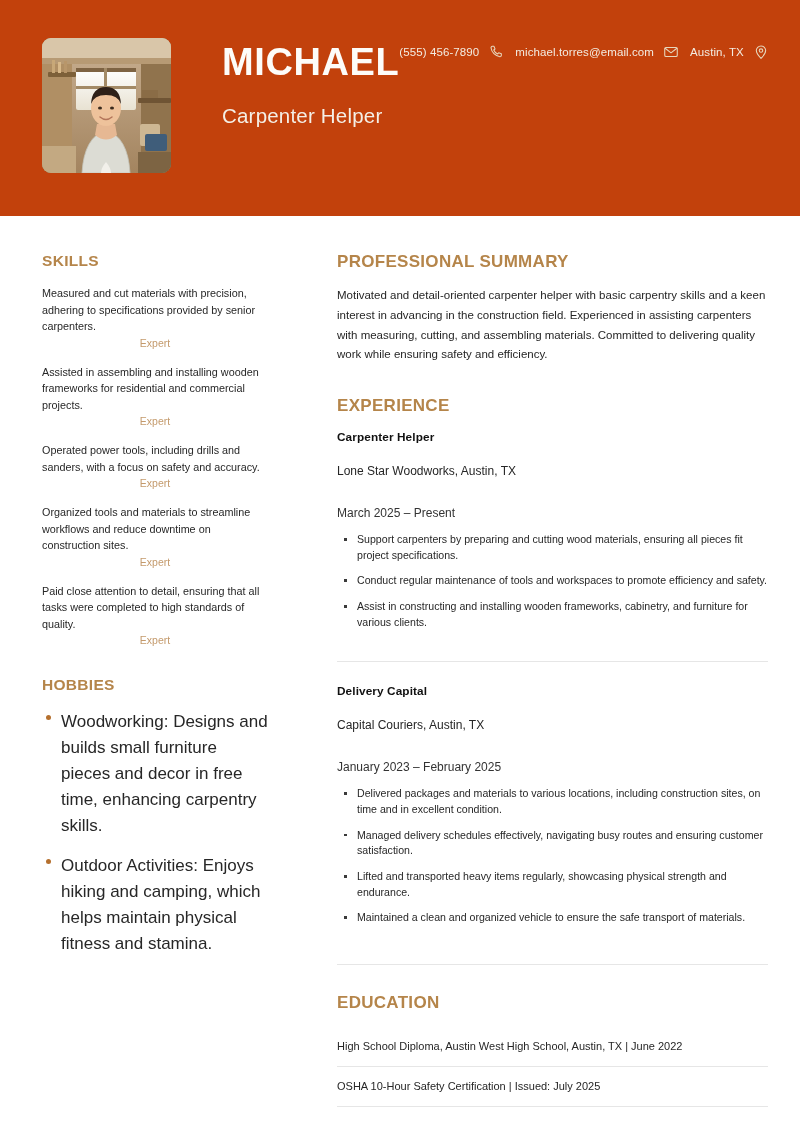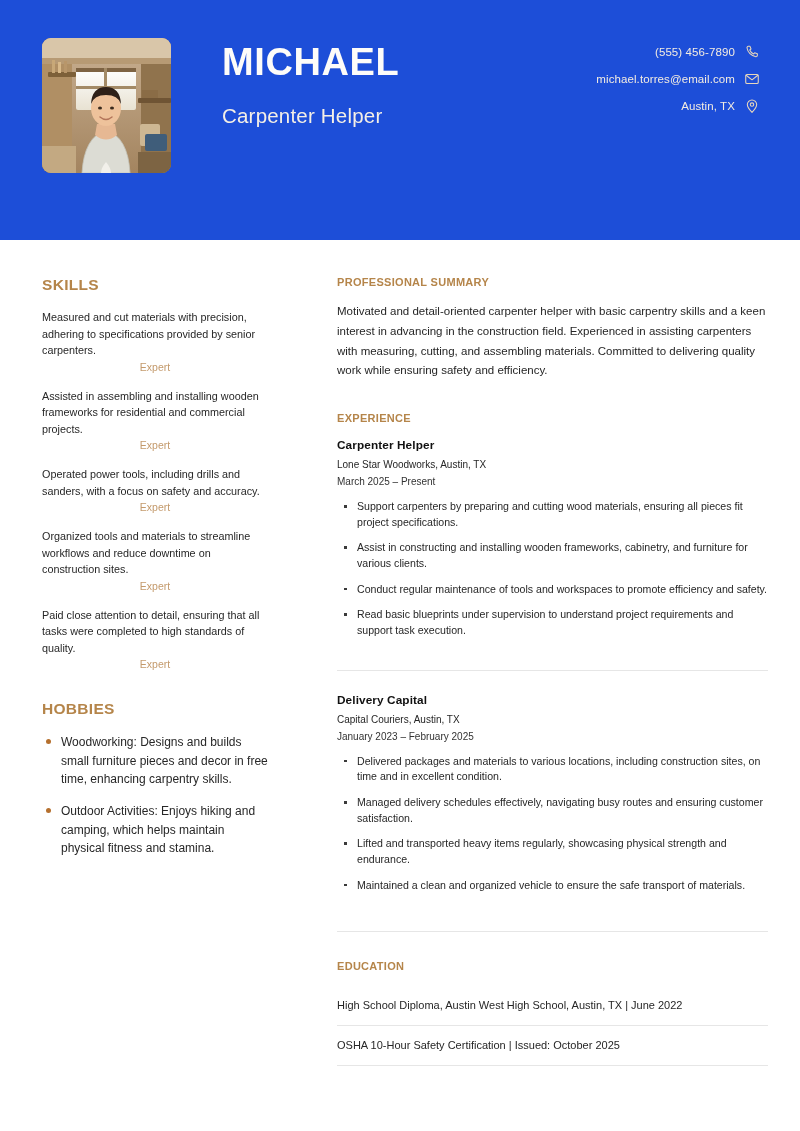--- a/index.html
+++ b/index.html
@@ -18,22 +18,22 @@
     position: relative;
     width: 800px;
     height: 1131px;
     overflow: hidden;
     background: #ffffff;
   }
 
   
   .header {
     position: relative;
-    height: 240px;
-    background: #1d4ed8;
+    height: 216px;
+    background: #c2410c;
     display: flex;
     align-items: flex-start;
     box-sizing: border-box;
     padding: 38px 40px 0 42px;
   }
   .photo {
     width: 129px;
     height: 135px;
     border-radius: 9px;
     overflow: hidden;
@@ -61,21 +61,21 @@
   .job-title {
     margin-top: 21px;
     font-size: 20.5px;
     font-weight: 400;
     color: #f4efe6;
     letter-spacing: 0.2px;
   }
   .contact {
     margin-top: 6px;
     display: flex;
-    flex-direction: column;
+    flex-direction: row;
     align-items: flex-end;
     gap: 11px;
     flex: 0 0 auto;
   }
   .contact-row {
     display: flex;
     align-items: center;
     justify-content: flex-end;
     gap: 9px;
     font-size: 11.5px;
@@ -111,21 +111,21 @@
 
   .sec-head {
     font-size: 15.5px;
     font-weight: 700;
     letter-spacing: 0.3px;
     color: #b5854a;
     text-transform: uppercase;
     margin: 0 0 15px 0;
   }
   .sec-head.right {
-    font-size: 11px;
+    font-size: 17px;
     margin-bottom: 14px;
   }
 
   
   .skill {
     margin-bottom: 15px;
   }
   .skill-desc {
     font-size: 10.8px;
     line-height: 1.53;
@@ -146,21 +146,21 @@
   }
   .hobby .bullet {
     flex: 0 0 auto;
     width: 5px;
     height: 5px;
     border-radius: 50%;
     background: #b5702e;
     margin: 6px 10px 0 4px;
   }
   .hobby .txt {
-    font-size: 12px;
+    font-size: 17px;
     line-height: 1.53;
     color: #272727;
   }
 
   
   .summary {
     font-size: 11.5px;
     line-height: 1.72;
     color: #262626;
   }
@@ -173,27 +173,27 @@
     margin-top: 17px;
     padding-top: 22px;
   }
   .exp-role {
     font-size: 11.8px;
     font-weight: 700;
     color: #111111;
     letter-spacing: 0.1px;
   }
   .exp-company {
-    margin-top: 7px;
-    font-size: 10px;
+    margin-top: 20px;
+    font-size: 12px;
     color: #262626;
   }
   .exp-dates {
-    margin-top: 6px;
-    font-size: 10px;
+    margin-top: 28px;
+    font-size: 12px;
     color: #333333;
   }
   .exp-points {
     margin: 12px 0 0 0;
     padding: 0;
     list-style: none;
   }
   .exp-points li {
     position: relative;
     padding-left: 20px;
@@ -365,42 +365,41 @@
 
       <div class="exp-section">
         <div class="sec-head right">EXPERIENCE</div>
 
         <div class="exp-item">
           <div class="exp-role">Carpenter Helper</div>
           <div class="exp-company">Lone Star Woodworks, Austin, TX</div>
           <div class="exp-dates">March 2025 – Present</div>
           <ul class="exp-points">
             <li>Support carpenters by preparing and cutting wood materials, ensuring all pieces fit project specifications.</li>
+            <li>Conduct regular maintenance of tools and workspaces to promote efficiency and safety.</li>
             <li>Assist in constructing and installing wooden frameworks, cabinetry, and furniture for various clients.</li>
-            <li>Conduct regular maintenance of tools and workspaces to promote efficiency and safety.</li>
-            <li>Read basic blueprints under supervision to understand project requirements and support task execution.</li>
           </ul>
         </div>
 
         <div class="exp-item">
           <div class="exp-role">Delivery Capital</div>
           <div class="exp-company">Capital Couriers, Austin, TX</div>
           <div class="exp-dates">January 2023 – February 2025</div>
           <ul class="exp-points">
             <li>Delivered packages and materials to various locations, including construction sites, on time and in excellent condition.</li>
             <li>Managed delivery schedules effectively, navigating busy routes and ensuring customer satisfaction.</li>
             <li>Lifted and transported heavy items regularly, showcasing physical strength and endurance.</li>
             <li>Maintained a clean and organized vehicle to ensure the safe transport of materials.</li>
           </ul>
         </div>
       </div>
 
       <div class="edu-section">
         <div class="edu-divider-top"></div>
         <div class="sec-head right">EDUCATION</div>
         <div class="edu-item">High School Diploma, Austin West High School, Austin, TX | June 2022</div>
-        <div class="edu-item">OSHA 10-Hour Safety Certification | Issued: October 2025</div>
+        <div class="edu-item">OSHA 10-Hour Safety Certification | Issued: July 2025</div>
       </div>
 
     </div>
   </div>
 
 </div>
 
 </body></html>

